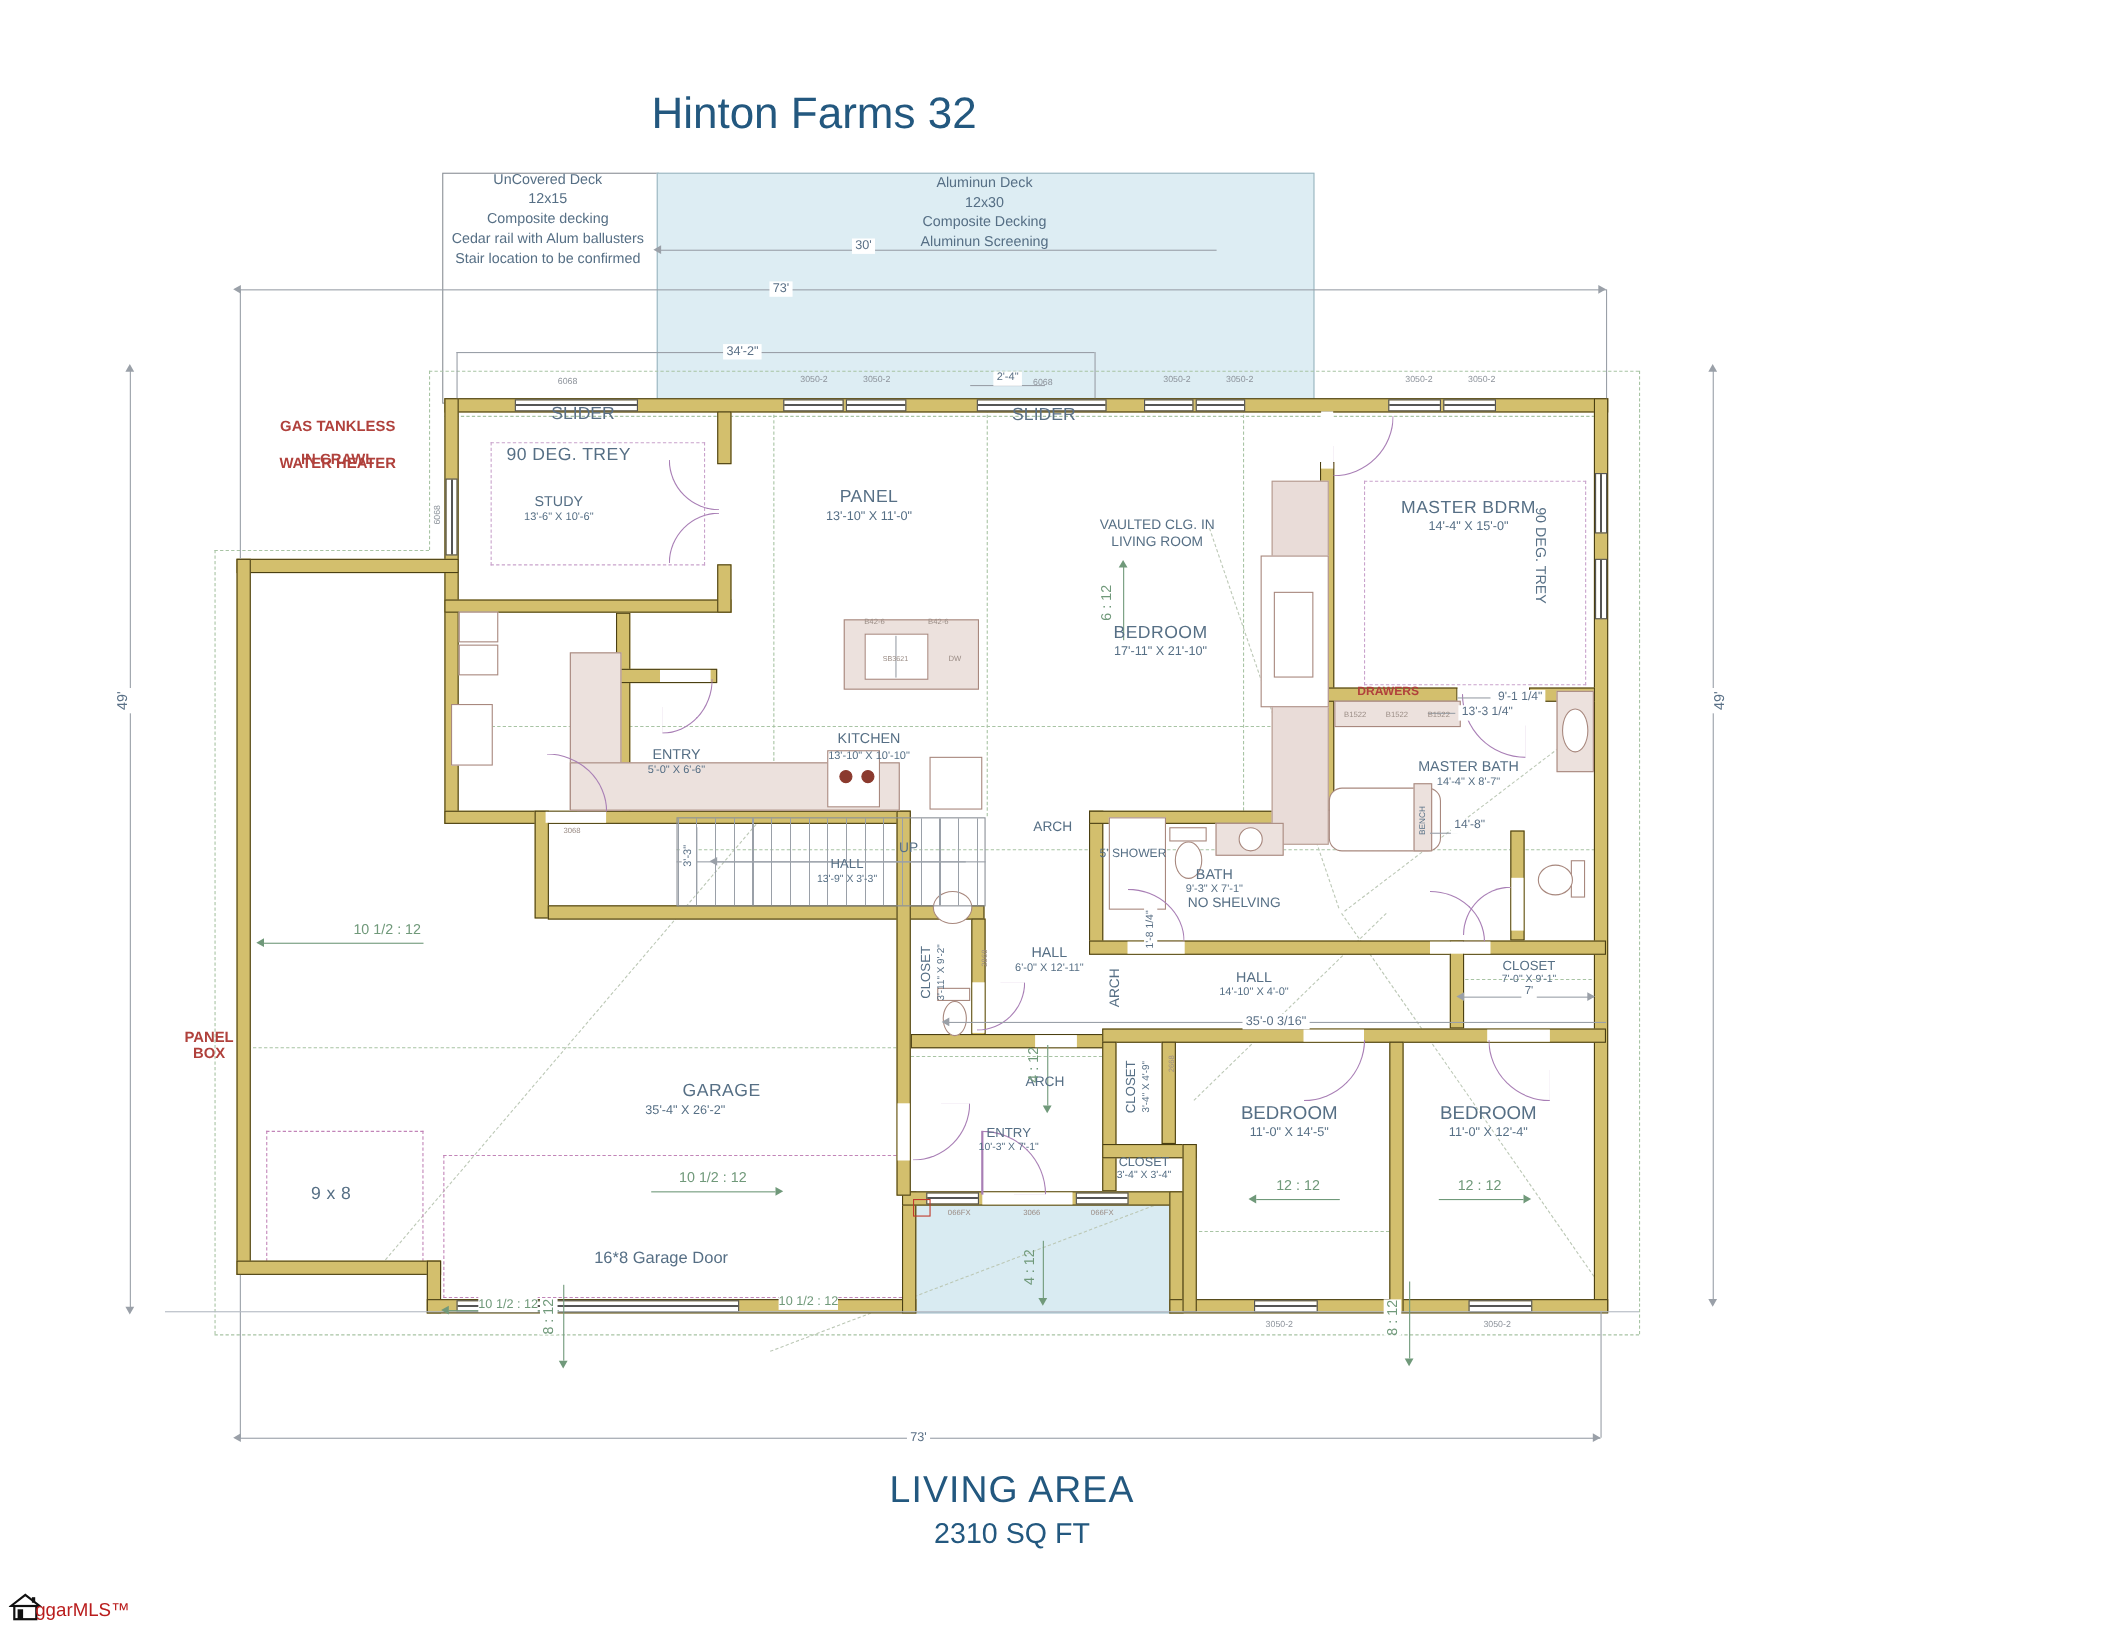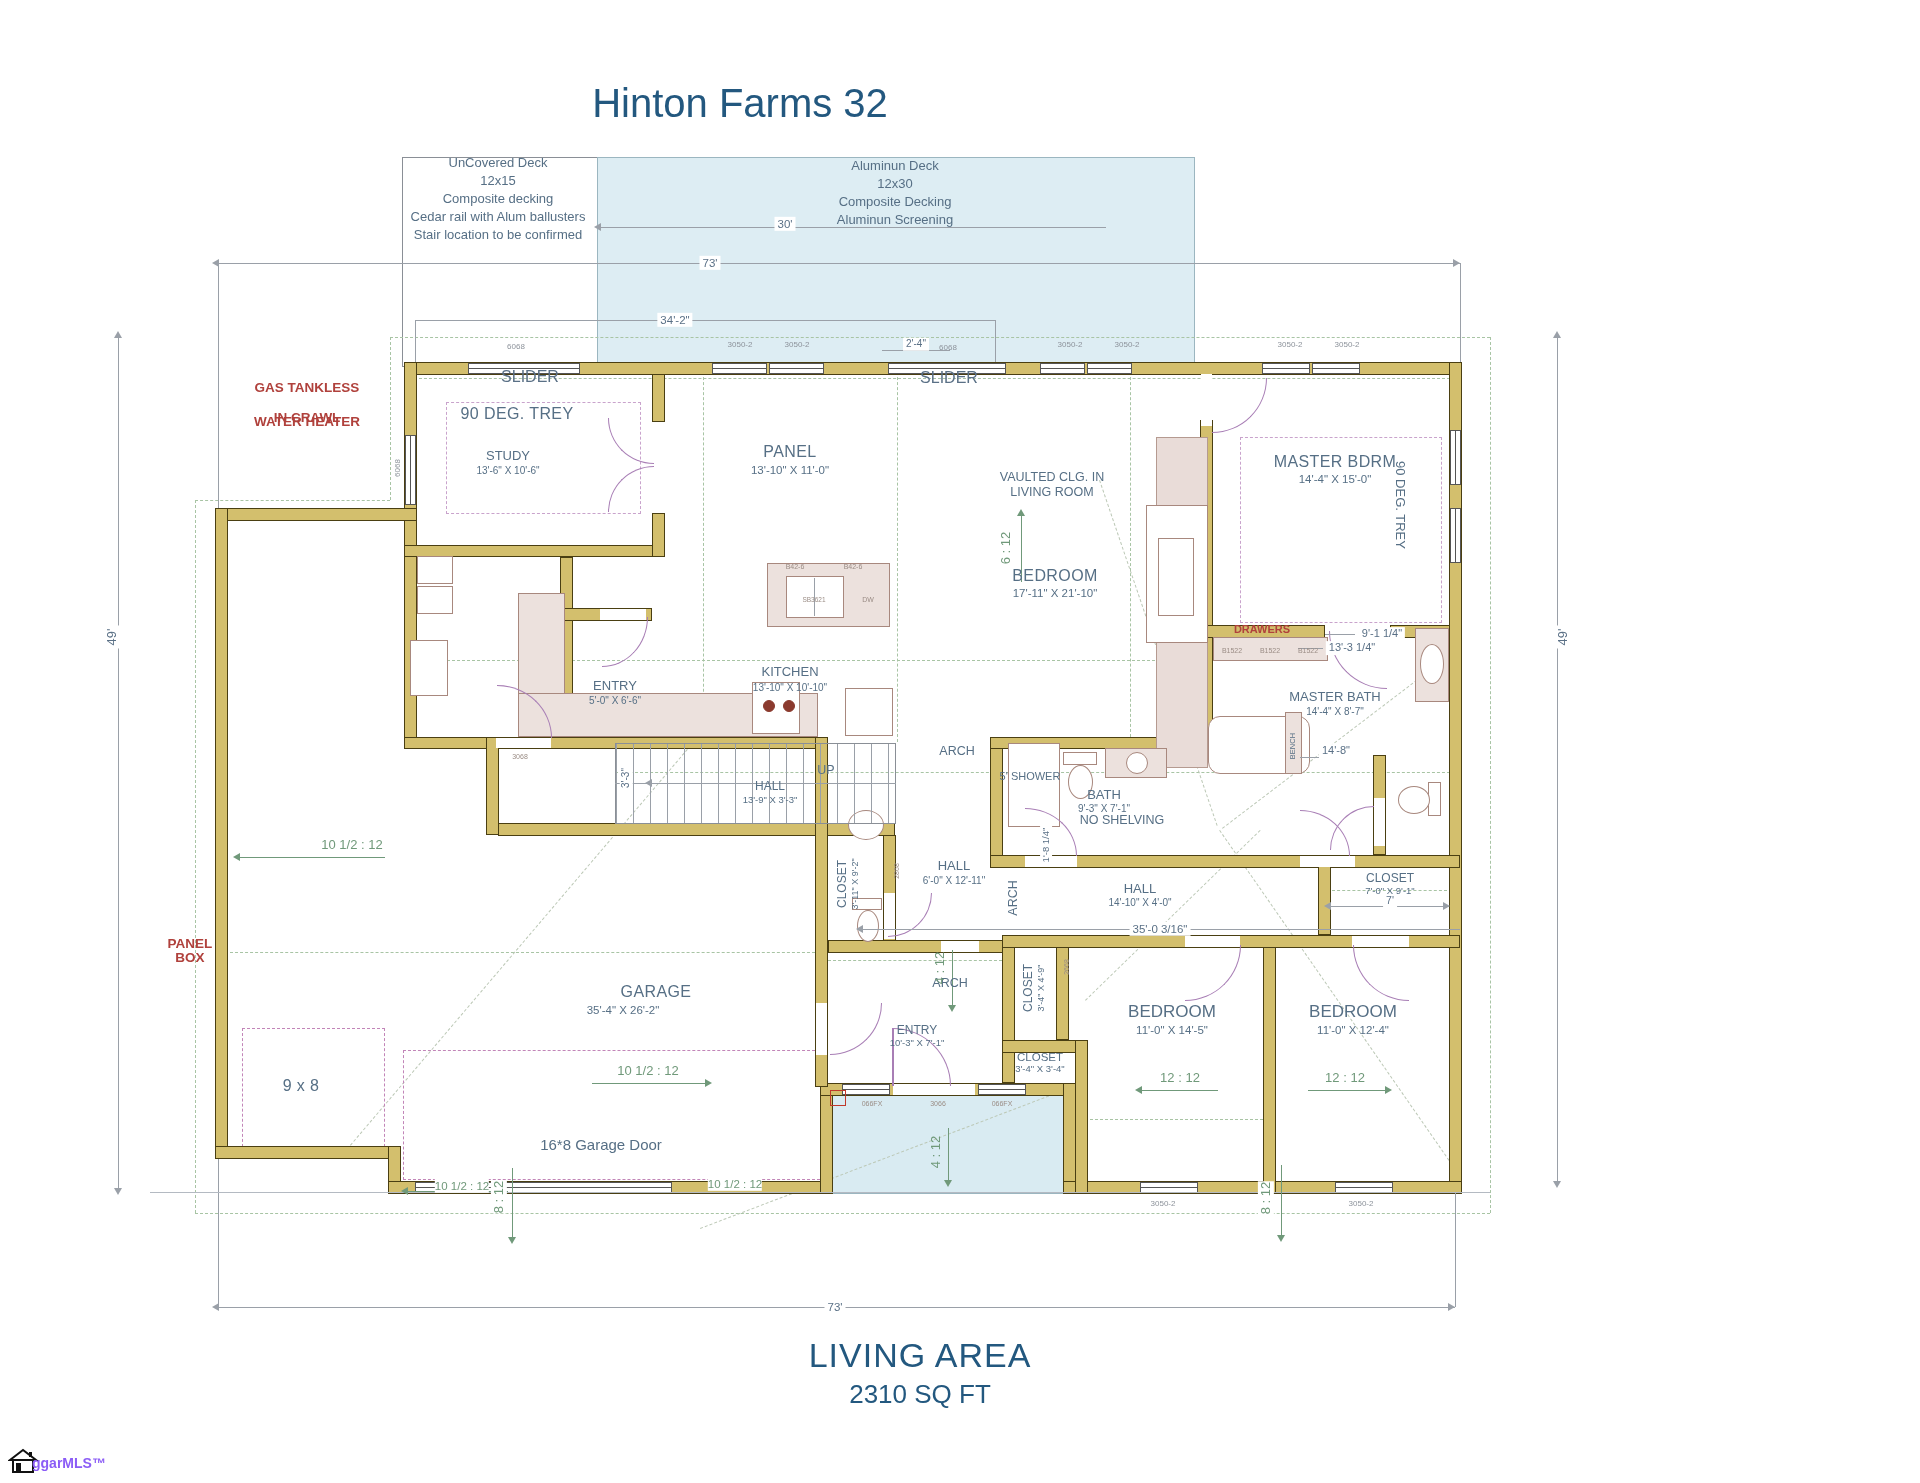--- a/index.html
+++ b/index.html
@@ -51,21 +51,21 @@
   .ahLg{border-top:4px solid transparent;border-bottom:4px solid transparent;border-right:7px solid #9aa0a8}
   .ahRg{border-top:4px solid transparent;border-bottom:4px solid transparent;border-left:7px solid #9aa0a8}
   .ahUg{border-left:4px solid transparent;border-right:4px solid transparent;border-bottom:7px solid #9aa0a8}
   .ahDg{border-left:4px solid transparent;border-right:4px solid transparent;border-top:7px solid #9aa0a8}
   .deckU{position:absolute;left:402px;top:157px;width:195px;height:208px;border:1px solid #8a8f96;background:#fff}
   .deckC{position:absolute;left:597px;top:157px;width:596px;height:208px;border:1px solid #9bb6c0;background:#ddedf3}
   .porch{position:absolute;left:832px;top:1095px;width:231px;height:97px;background:#d9ebf2;border:1px solid #9bb6c0}
   .redbox{position:absolute;border:1.5px solid #c0392b;background:transparent}
   .footer1{font-size:34px;color:#23587f;letter-spacing:1px}
   .footer2{font-size:26px;color:#23587f}
-  .logo{position:absolute;left:8px;top:1448px;color:#8b5cf6;font-size:14px;font-weight:bold;display:flex;align-items:center}
+  .logo{position:absolute;left:8px;top:1448px;color:#b91c1c;font-size:17px;font-weight:normal;display:flex;align-items:center}
 </style>
 </head>
 <body>
 
 <div id="plan">
 
   <div class="deckU"></div>
   <div class="deckC"></div>
   <div class="porch"></div>
 

